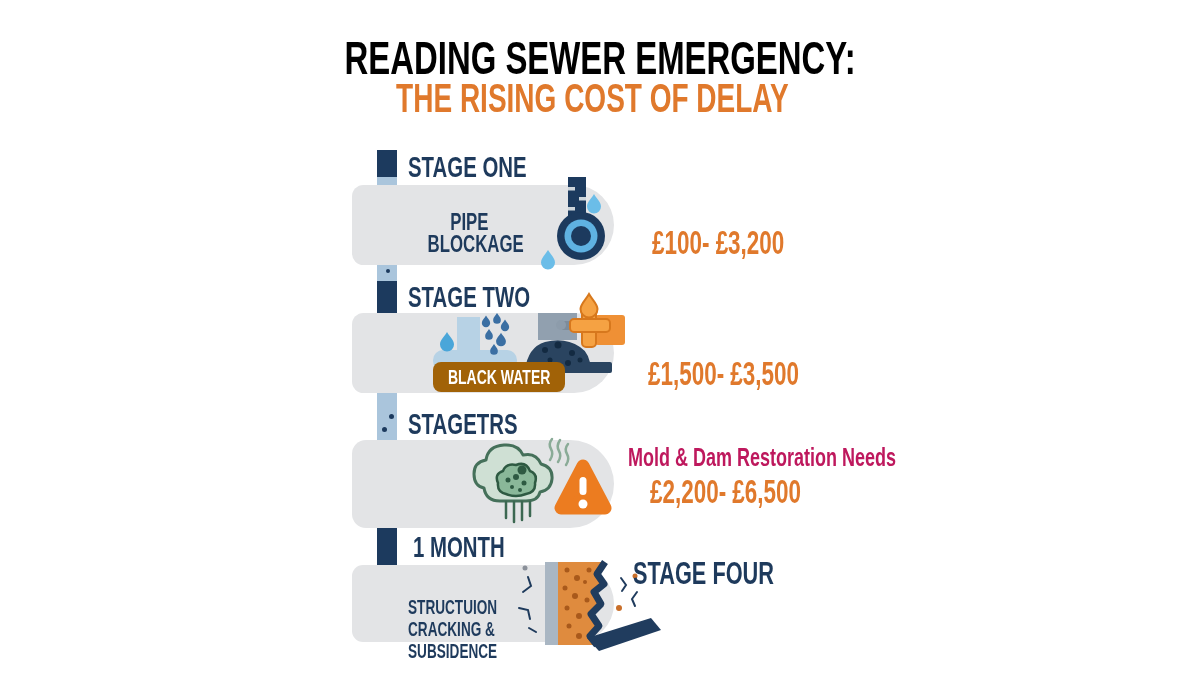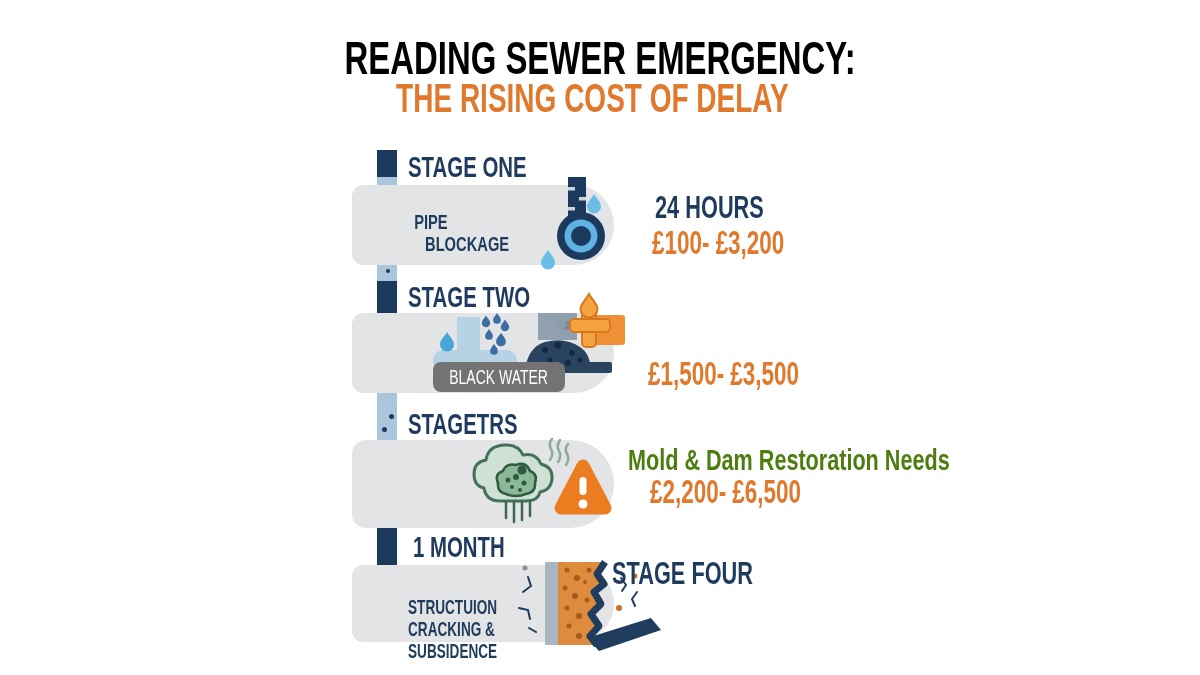--- a/index.html
+++ b/index.html
@@ -15,26 +15,26 @@
                font-size:40px;font-weight:bold;}
   .timeline{position:absolute;left:377px;top:150px;width:20px;height:490px;}
   .tl-seg{position:absolute;left:0;width:20px;}
   .tl-navy{background:#1c3a5e;}
   .tl-light{background:#aac5dc;}
   .tl-dot{position:absolute;border-radius:50%;background:#1c3a5e;}
   .card{position:absolute;left:352px;width:262px;background:#e3e4e6;
         border-radius:12px 42px 42px 12px;}
   .stage-heading{position:absolute;font-size:30px;font-weight:bold;color:#1e3a5c;white-space:nowrap;}
   .card-text{position:absolute;color:#1e3a5c;font-weight:bold;}
-  .pill{position:absolute;left:433px;top:362px;width:132px;height:30px;background:#737373;
+  .pill{position:absolute;left:433px;top:362px;width:132px;height:30px;background:#a16207;
         border-radius:8px;display:flex;align-items:center;justify-content:center;
-        color:#ffffff;font-size:20px;font-weight:normal;}
+        color:#ffffff;font-size:20px;font-weight:bold;}
   .r-time{position:absolute;font-size:32px;font-weight:bold;color:#1e3a5c;white-space:nowrap;}
   .r-cost{position:absolute;font-size:33px;font-weight:bold;color:#e0792c;white-space:nowrap;}
-  .r-note{position:absolute;font-size:30px;font-weight:bold;color:#4d7c0f;white-space:nowrap;}
+  .r-note{position:absolute;font-size:25px;font-weight:bold;color:#be185d;white-space:nowrap;}
   svg{position:absolute;overflow:visible;}
 </style>
 </head>
 <body>
 
 <div class="page">
 
   <div class="title-line1 navy"><span class="cond-c">READING SEWER EMERGENCY:</span></div>
   <div class="title-line2 orange"><span class="cond-c">THE RISING COST OF DELAY</span></div>
 
@@ -52,36 +52,35 @@
     <div class="tl-dot" style="left:5px;top:237px;width:5px;height:5px;"></div>
     <div class="tl-dot" style="left:12px;top:264px;width:5px;height:5px;"></div>
     <div class="tl-dot" style="left:5px;top:277px;width:5px;height:5px;"></div>
     <div class="tl-dot" style="left:11px;top:297px;width:4px;height:4px;"></div>
     <div class="tl-dot" style="left:3px;top:310px;width:5px;height:5px;"></div>
     <div class="tl-dot" style="left:8px;top:324px;width:3px;height:3px;"></div>
   </div>
 
   <div class="stage-heading" style="left:408px;top:150px;"><span class="cond-l">STAGE ONE</span></div>
   <div class="card" style="top:185px;height:80px;"></div>
-  <div class="card-text" style="left:407px;top:211px;width:125px;font-size:21px;line-height:22px;">
+  <div class="card-text" style="left:407px;top:211px;width:125px;text-align:center;font-size:24px;line-height:22px;">
     <div><span class="cond-c">PIPE</span></div>
     <div><span class="cond-c">BLOCKAGE</span></div>
   </div>
   <svg style="left:532px;top:175px;" width="110" height="110" viewBox="0 0 110 110">
     <rect x="36" y="2" width="18" height="44" fill="#1c3a5e"></rect>
     <rect x="36" y="12" width="7" height="3.5" fill="#cdd5db"></rect>
     <rect x="47" y="22" width="7" height="3.5" fill="#cdd5db"></rect>
     <rect x="36" y="32" width="7" height="3.5" fill="#cdd5db"></rect>
     <circle cx="49" cy="61" r="24" fill="#1c3a5e"></circle>
     <circle cx="49" cy="61" r="16.5" fill="#5fb2e2"></circle>
     <circle cx="49" cy="61" r="10" fill="#1c3a5e"></circle>
     <path d="M0 -9 C2.5 -4.5 7 -1 7 3.5 A7 7 0 1 1 -7 3.5 C-7 -1 -2.5 -4.5 0 -9 Z" transform="translate(62,28)" fill="#6bbde8"></path>
     <path d="M0 -9 C2.5 -4.5 7 -1 7 3.5 A7 7 0 1 1 -7 3.5 C-7 -1 -2.5 -4.5 0 -9 Z" transform="translate(16,84)" fill="#6bbde8"></path>
   </svg>
-  <div class="r-time" style="left:655px;top:189px;"><span class="cond-l">24 HOURS</span></div>
   <div class="r-cost" style="left:652px;top:224px;"><span class="cond-l">£100- £3,200</span></div>
 
   <div class="stage-heading" style="left:408px;top:280px;"><span class="cond-l">STAGE TWO</span></div>
   <div class="card" style="top:313px;height:80px;"></div>
   <svg style="left:430px;top:295px;" width="215" height="105" viewBox="0 0 215 105">
     <rect x="27" y="22" width="23" height="42" fill="#b7d2e5"></rect>
     <rect x="3" y="55" width="84" height="21" rx="10" fill="#b7d2e5"></rect>
     <g fill="#3b6fa3">
       <path d="M0 -9 C2.5 -4.5 7 -1 7 3.5 A7 7 0 1 1 -7 3.5 C-7 -1 -2.5 -4.5 0 -9 Z" transform="translate(56,26) scale(0.6)"></path>
       <path d="M0 -9 C2.5 -4.5 7 -1 7 3.5 A7 7 0 1 1 -7 3.5 C-7 -1 -2.5 -4.5 0 -9 Z" transform="translate(67,23) scale(0.55)"></path>
@@ -178,15 +177,15 @@
     </g>
     <path d="M100 6 L92 18 L99 28 L89 36 L96 48 L86 58 L94 70 L85 80 L92 89" stroke="#203c5e" stroke-width="7" fill="none" stroke-linejoin="round"></path>
     <path d="M82 82 L146 62 L156 74 L94 95 Z" fill="#203c5e"></path>
     <g stroke="#203c5e" stroke-width="2" fill="none" stroke-linecap="round">
       <path d="M116 22 l5 7 l-4 6"></path>
       <path d="M132 36 l-5 7 l3 7"></path>
     </g>
     <circle cx="114" cy="52" r="3" fill="#c96f2a"></circle>
     <circle cx="130" cy="20" r="2.5" fill="#c96f2a"></circle>
   </svg>
-  <div class="r-time" style="left:612px;top:555px;"><span class="cond-l">STAGE FOUR</span></div>
+  <div class="r-time" style="left:633px;top:555px;"><span class="cond-l">STAGE FOUR</span></div>
 
 </div>
 
 </body></html>

